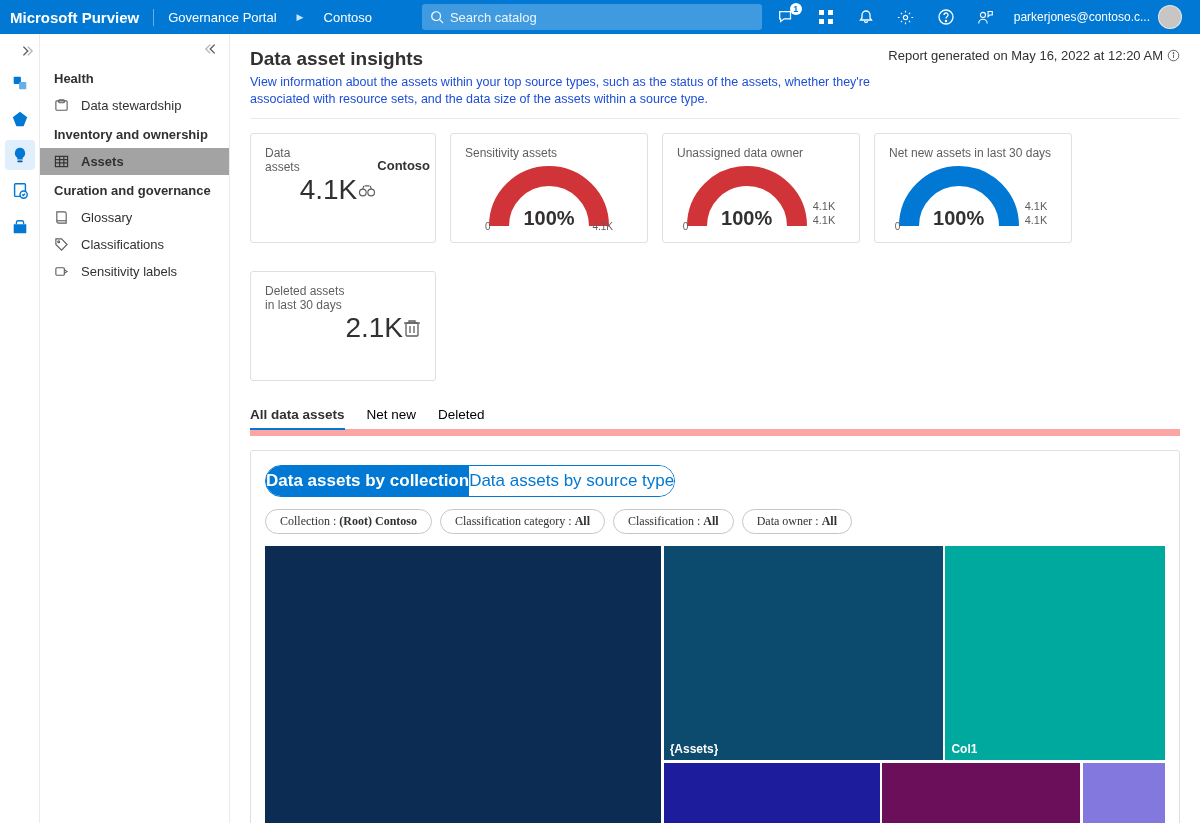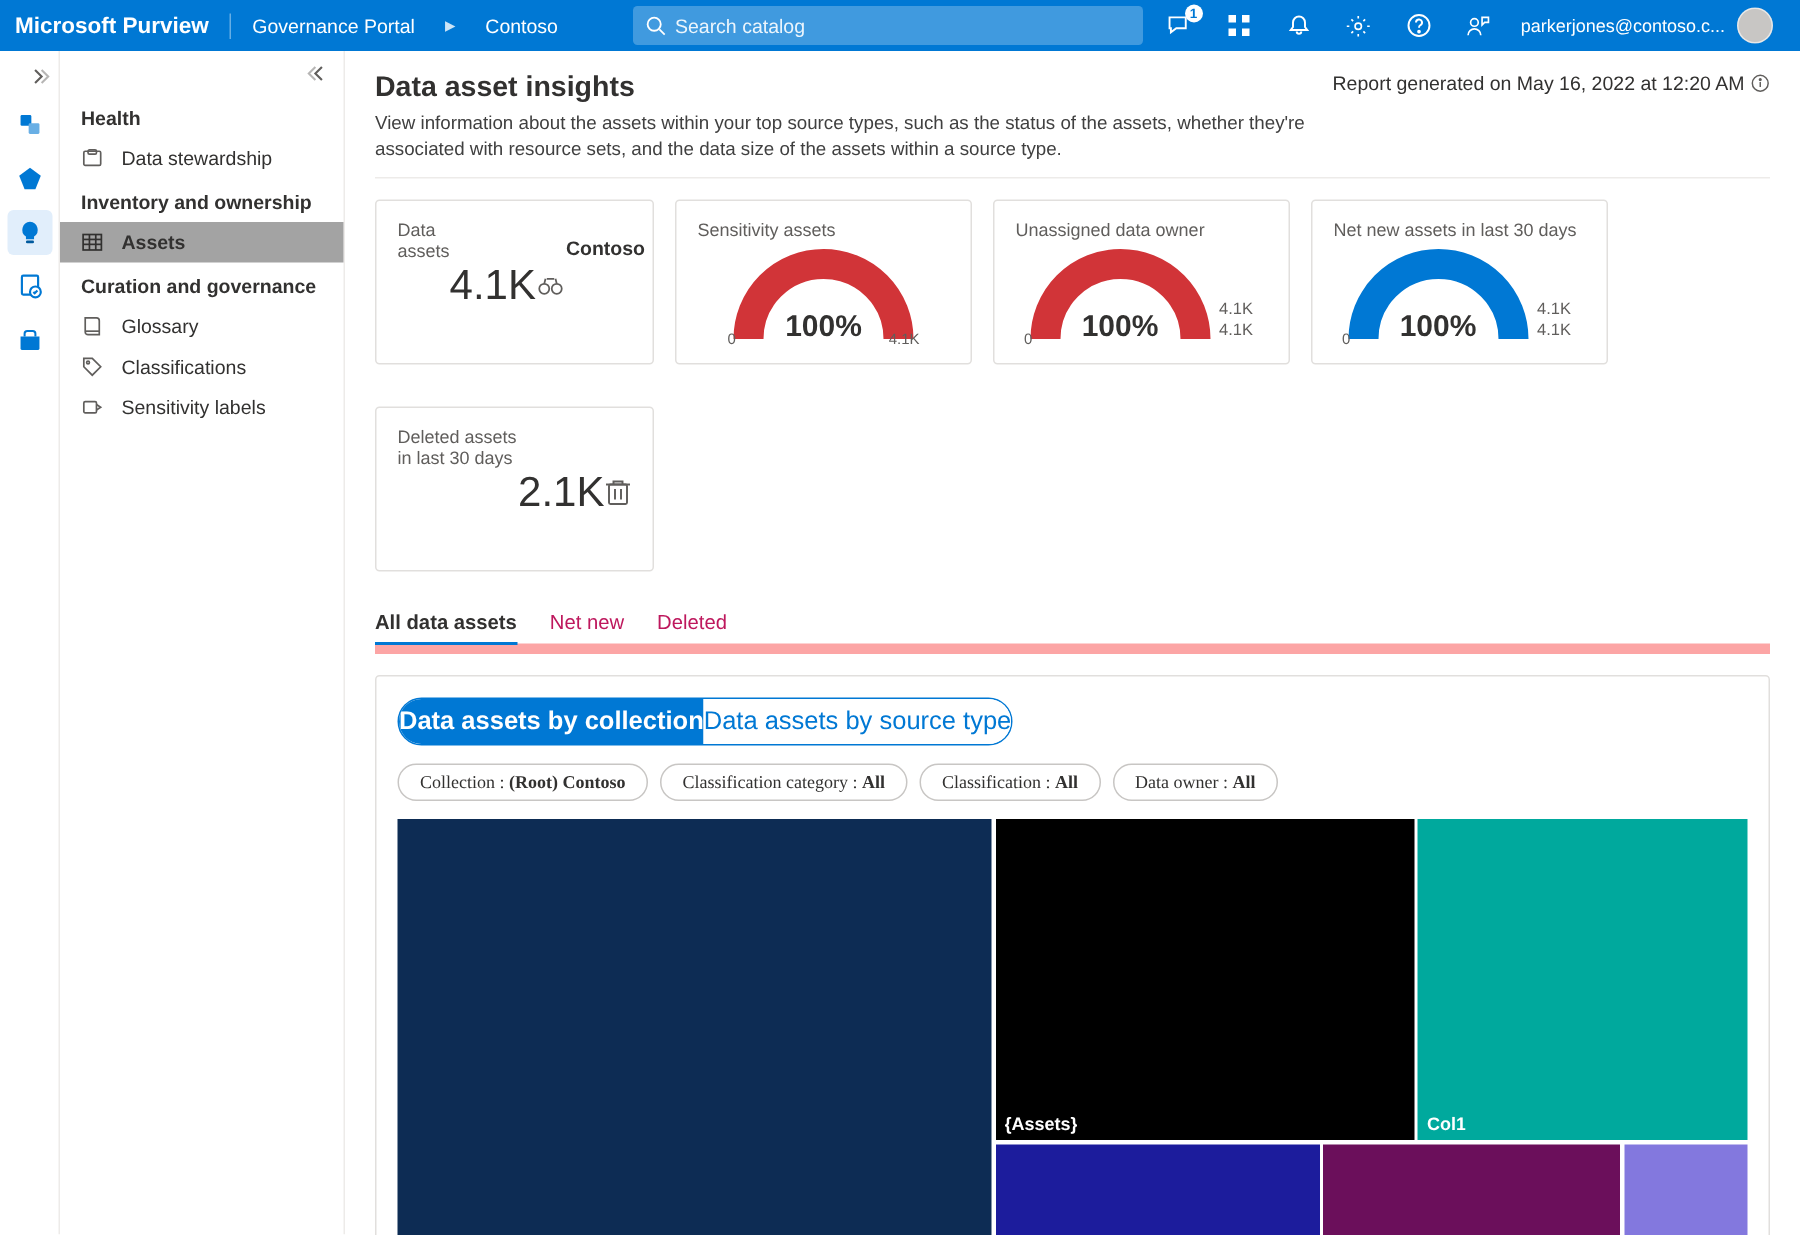--- a/index.html
+++ b/index.html
@@ -34,42 +34,42 @@
   .sidebar { width:190px; border-right:1px solid #edebe9; padding-top:4px; }
   .sb-collapse { text-align:right; padding:4px 10px; cursor:pointer; }
   .sb-section { font-weight:600; font-size:13px; padding:8px 14px 6px; color:#323130; }
   .sb-item { display:flex; align-items:center; gap:12px; padding:6px 14px; font-size:13px; cursor:pointer; }
   .sb-item.active { background:#a3a3a3; font-weight:600; }
   .sb-item svg { flex:none; }
 
   .main { flex:1; overflow:auto; padding:14px 20px 30px 20px; }
   .page-header { display:flex; align-items:flex-start; justify-content:space-between; border-bottom:1px solid #edebe9; padding-bottom:10px; margin-bottom:14px; }
   .page-title { font-size:19px; font-weight:600; margin-bottom:4px; }
-  .page-desc { font-size:12.5px; color:#404040; max-width:660px; line-height:1.35; }
+  .page-desc { font-size:12.5px; color:#1d4ed8; max-width:660px; line-height:1.35; }
   .report-ts { font-size:13px; color:#323130; display:flex; align-items:center; gap:4px; white-space:nowrap; }
 
   
   .cards { display:flex; gap:14px; flex-wrap:wrap; margin-bottom:20px; }
   .card { border:1px solid #e1dfdd; border-radius:3px; padding:12px 14px; min-width:186px; background:#fff; }
   .card.kpi { width:186px; min-height:110px; display:flex; flex-direction:row; }
   .card.gauge { width:198px; min-height:110px; }
   .card-label { font-size:12px; color:#605e5c; }
   .kpi-row { display:flex; align-items:center; justify-content:space-between; margin-top:4px; }
   .kpi-num { font-size:28px; font-weight:400; }
   .kpi-sub { font-size:13px; font-weight:600; margin-top:12px; }
   .gauge-body { display:flex; align-items:flex-end; justify-content:center; gap:6px; margin-top:6px; }
   .gauge-box { position:relative; width:120px; height:64px; }
   .gauge-box svg { display:block; }
   .gauge-pct { position:absolute; left:0; right:0; bottom:0; text-align:center; font-size:20px; font-weight:700; }
   .gauge-ticks { position:absolute; left:-4px; right:-4px; bottom:-2px; display:flex; justify-content:space-between; font-size:10px; color:#605e5c; }
   .gauge-side { font-size:11px; color:#605e5c; line-height:1.3; padding-bottom:2px; }
 
   
   .tabs { display:flex; gap:22px; border-bottom:7px solid #fca5a5; margin-bottom:14px; }
-  .tab { padding:6px 0; font-size:13.5px; color:#be185d; cursor:pointer; }
+  .tab { padding:6px 0; font-size:13.5px; color:#000000; cursor:pointer; }
   .tab.active { color:#323130; font-weight:600; border-bottom:2px solid #0078d4; margin-bottom:-1px; }
 
   
   .panel { border:1px solid #e1dfdd; border-radius:3px; padding:14px; }
   .seg { display:inline-flex; border:1px solid #0078d4; border-radius:999px; overflow:hidden; margin-bottom:12px; }
   .seg-btn { padding:5px 0; font-size:17px; cursor:pointer; background:#fff; color:#0078d4; }
   .seg-btn.active { background:#0078d4; color:#fff; font-weight:600; }
   .chips { display:flex; gap:8px; flex-wrap:wrap; margin-bottom:12px; }
   .chip { border:1px solid #c8c6c4; border-radius:999px; padding:4px 14px; font-size:12px; cursor:pointer;font-family:Liberation Serif, serif; }
   .chip b { font-weight:600; }
@@ -361,21 +361,21 @@
         <div class="chip"><span>Collection : </span><b>(Root) Contoso</b></div>
         <div class="chip"><span>Classification category : </span><b>All</b></div>
         <div class="chip"><span>Classification : </span><b>All</b></div>
         <div class="chip"><span>Data owner : </span><b>All</b></div>
       </div>
 
       <div class="treemap">
 
         <div class="tm" style="left:0;top:0;width:44%;height:100%;background:#0d2c54"></div>
 
-        <div class="tm" style="left:44.3%;top:0;width:31%;height:67%;background:#000000">
+        <div class="tm" style="left:44.3%;top:0;width:31%;height:67%;background:#0c4a6e">
             <span>{Assets}</span>
           </div>
 
         <div class="tm" style="left:75.6%;top:0;width:24.4%;height:67%;background:#00a99d">
             <span>Col1</span>
           </div>
 
         <div class="tm" style="left:44.3%;top:68%;width:24%;height:32%;background:#1c1c9c"></div>
 
         <div class="tm" style="left:68.6%;top:68%;width:22%;height:32%;background:#6b0f5b"></div>

